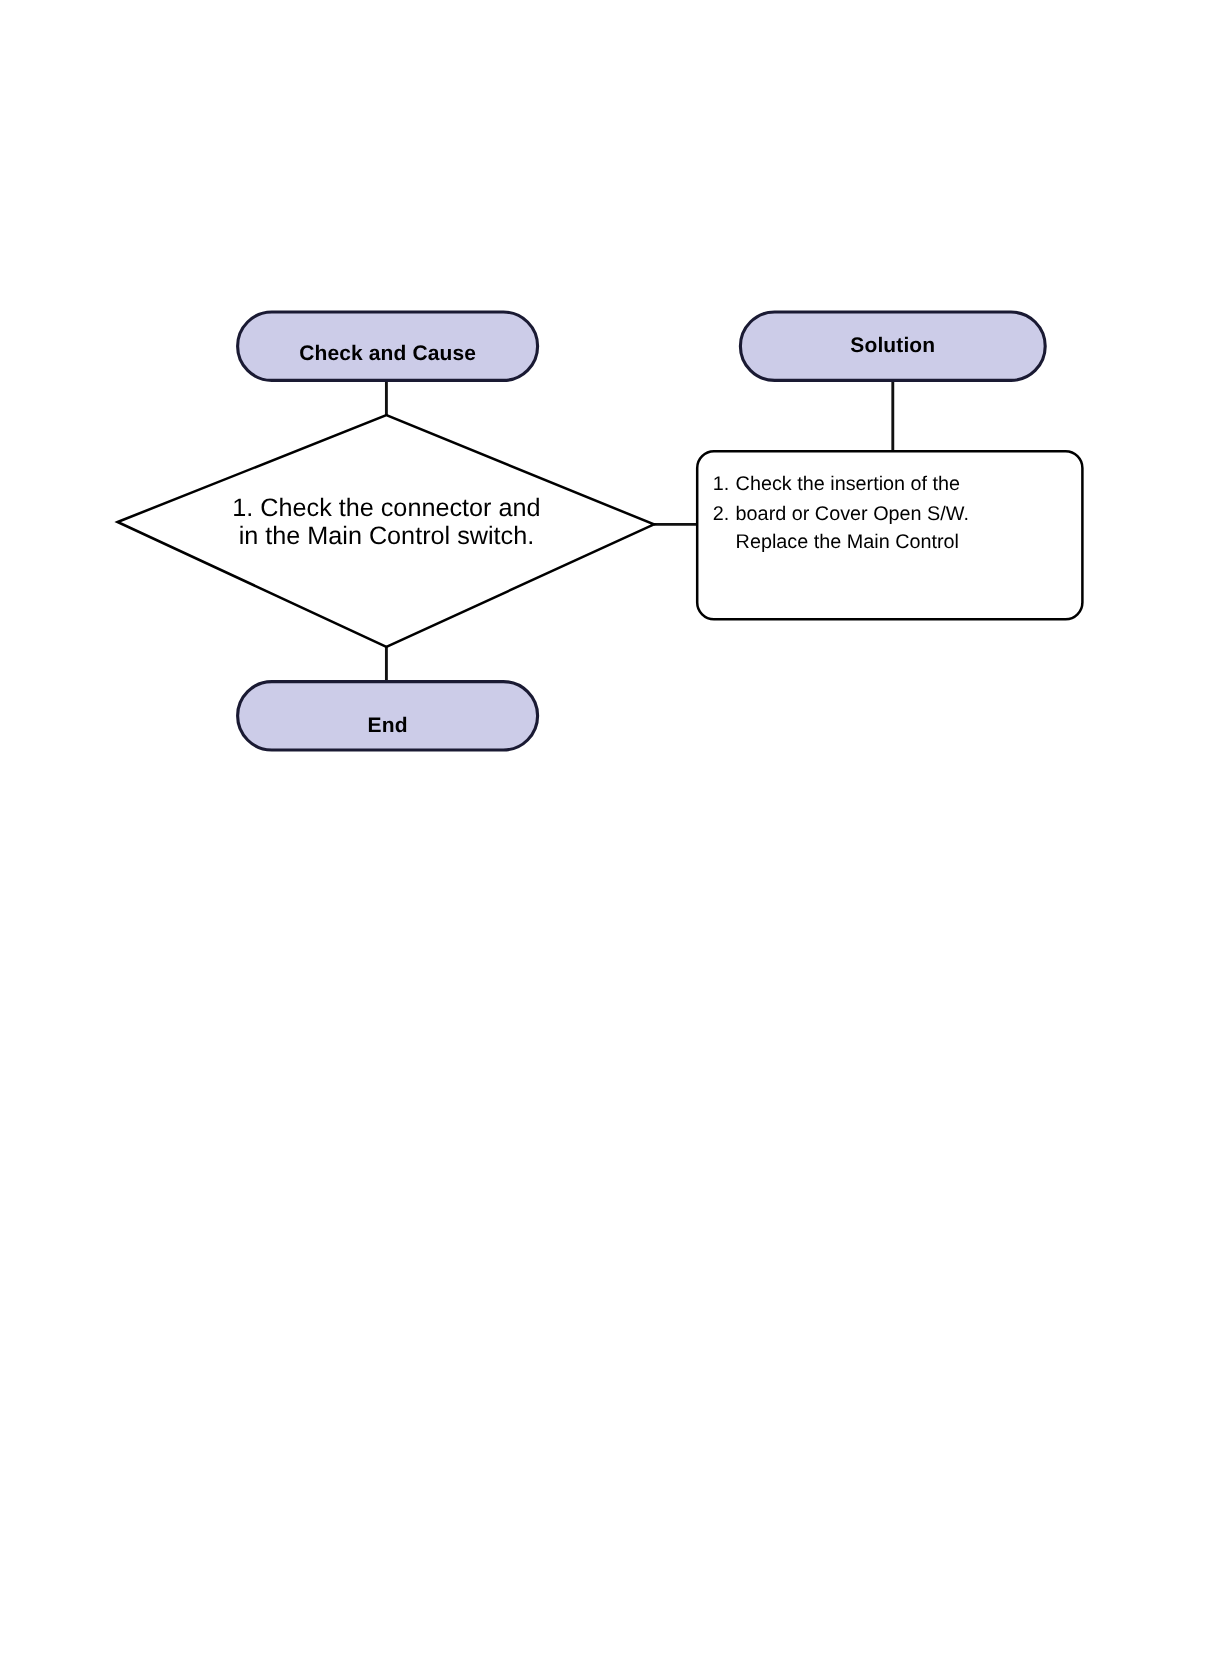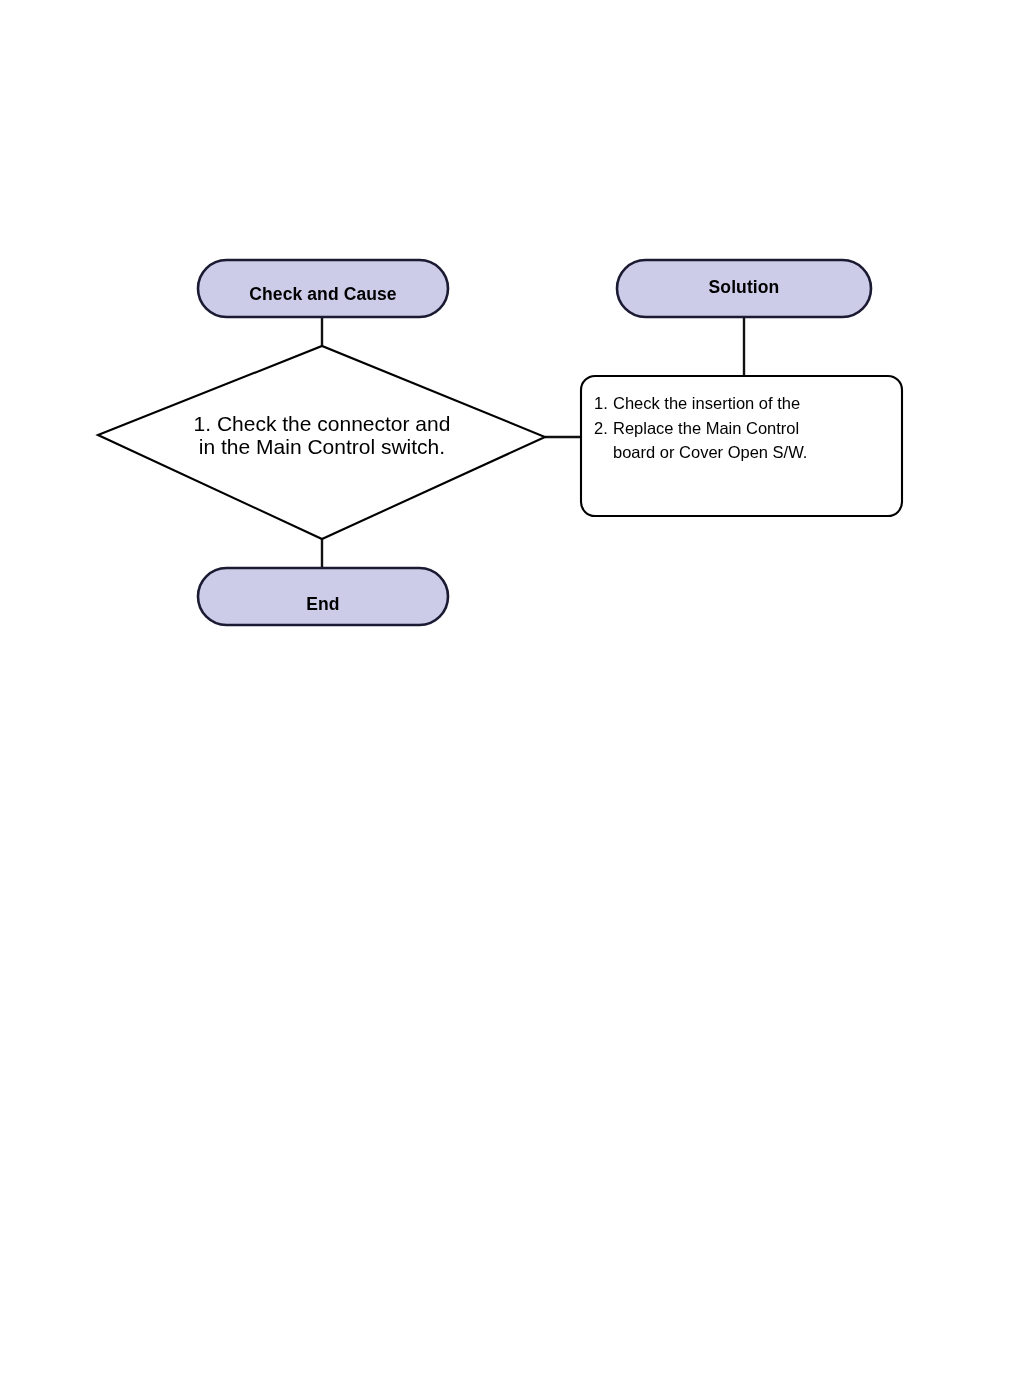--- a/index.html
+++ b/index.html
@@ -114,17 +114,17 @@
 <div class="solution-text">
   <div class="sol-item">
     <span class="sol-num">1.</span>
     <span class="sol-body">
       <span class="sol-line">Check the insertion of the</span>
     </span>
   </div>
   <div class="sol-item">
     <span class="sol-num">2.</span>
     <span class="sol-body">
+      <span class="sol-line">board or Cover Open S/W.</span>
       <span class="sol-line">Replace the Main Control</span>
-      <span class="sol-line">board or Cover Open S/W.</span>
     </span>
   </div>
 </div>
 
 </body></html>

